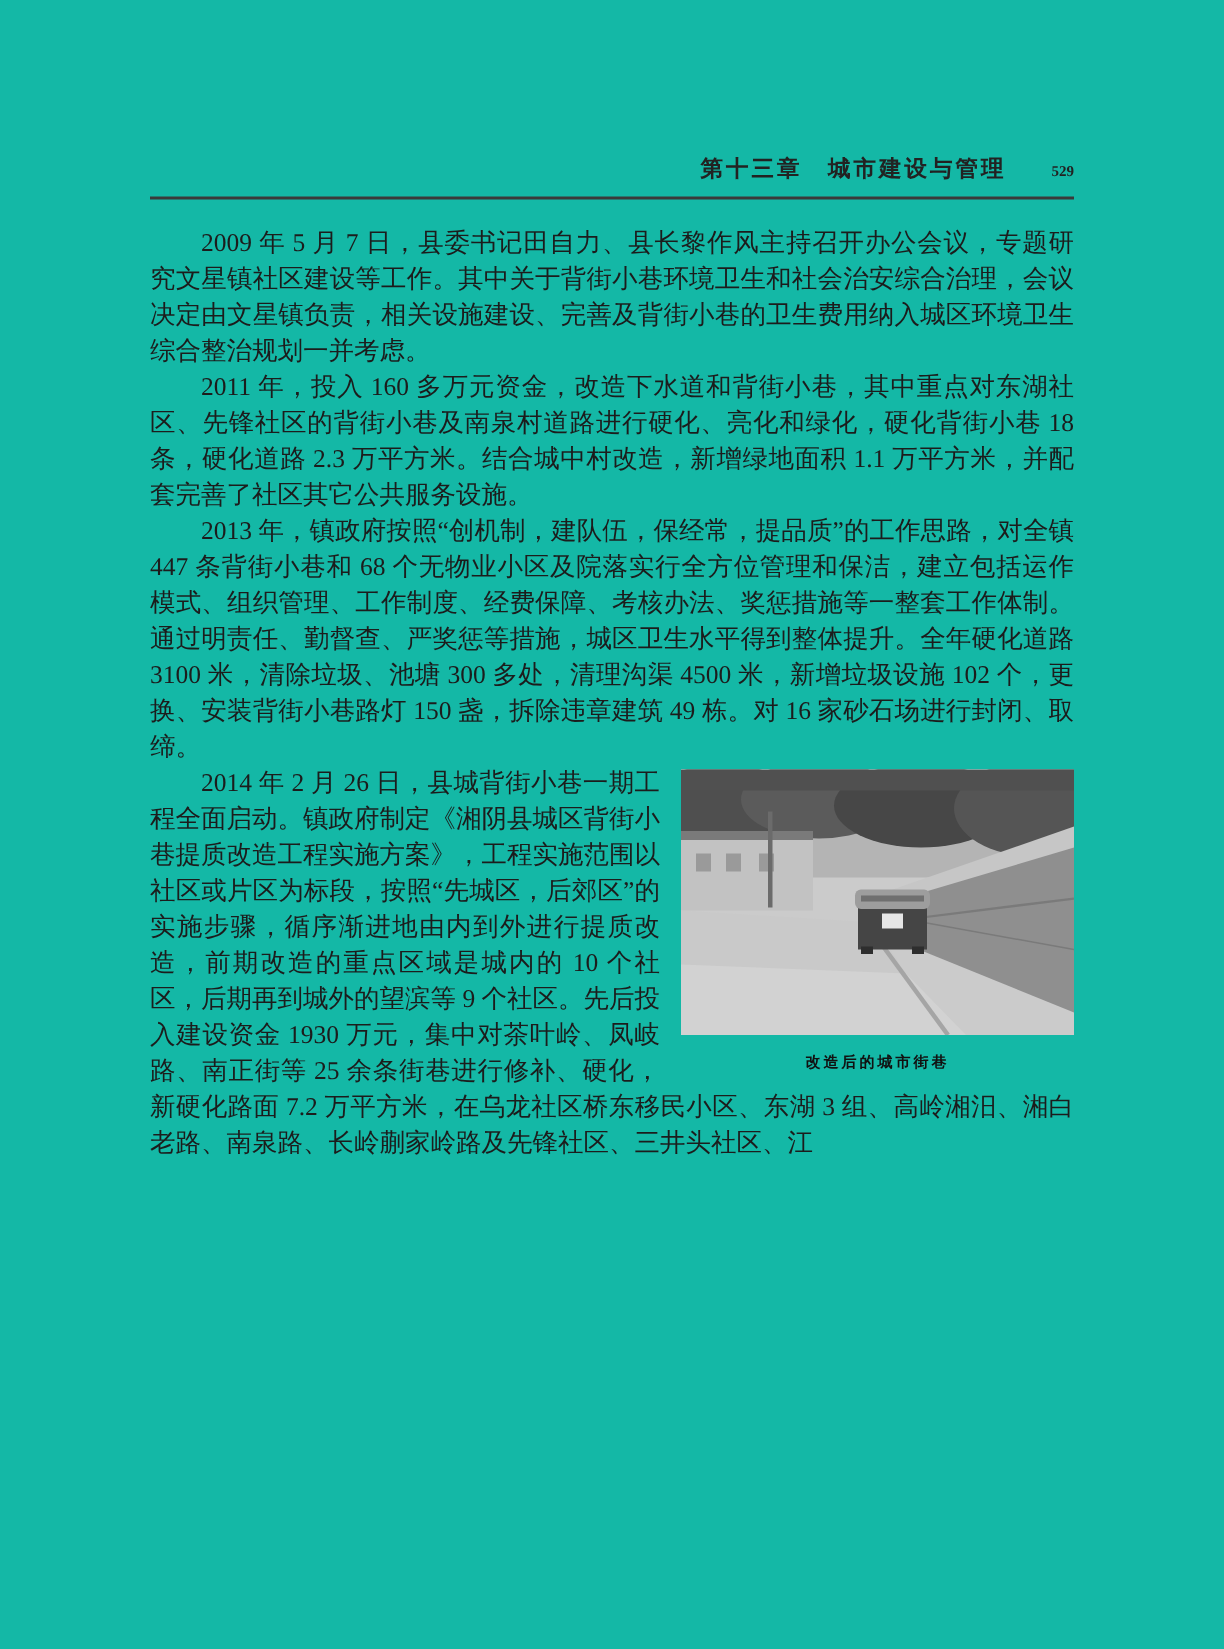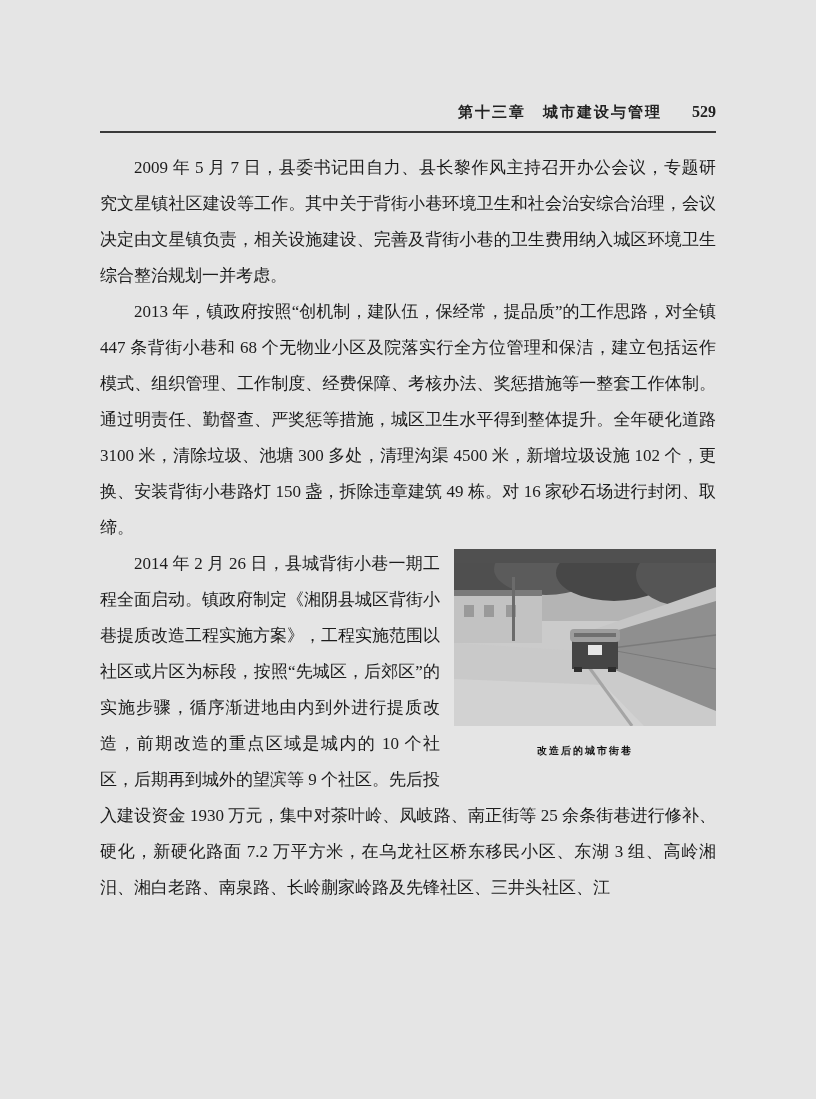--- a/index.html
+++ b/index.html
@@ -4,21 +4,21 @@
 <style>
   html, body {
     margin: 0;
     padding: 0;
     background: #ffffff;
   }
   .page {
     position: relative;
     width: 816px;
     height: 1099px;
-    background: #e5e5e5;
+    background: #14b8a6;
     overflow: hidden;
     font-family: "Liberation Serif", "DejaVu Serif", serif;
     color: #1c1c1c;
   }
   .content {
     position: absolute;
     left: 100px;
     top: 103px;
     width: 616px;
   }
@@ -33,28 +33,28 @@
   .chapter-title {
     font-family: "Liberation Sans", "DejaVu Sans", sans-serif;
     font-weight: bold;
     font-size: 15px;
     letter-spacing: 2px;
     color: #222;
   }
   .page-number {
     font-family: "Liberation Serif", serif;
     font-weight: bold;
-    font-size: 16px;
+    font-size: 10px;
     color: #222;
     text-align: center;
   }
   .page-body {
     margin-top: 17px;
     font-size: 17px;
-    line-height: 36px;
+    line-height: 24px;
     text-align: justify;
   }
   .para {
     margin: 0;
     text-indent: 2em;
   }
   .figure-block {
     float: right;
     width: 262px;
     margin: 3px 0 4px 14px;
@@ -87,20 +87,21 @@
 <div class="page">
   <div class="content">
 
     <header class="page-header">
       <span class="chapter-title">第十三章　城市建设与管理</span>
       <span class="page-number">529</span>
     </header>
 
     <section class="page-body">
       <p class="para">2009 年 5 月 7 日，县委书记田自力、县长黎作风主持召开办公会议，专题研究文星镇社区建设等工作。其中关于背街小巷环境卫生和社会治安综合治理，会议决定由文星镇负责，相关设施建设、完善及背街小巷的卫生费用纳入城区环境卫生综合整治规划一并考虑。</p>
+      <p class="para">2011 年，投入 160 多万元资金，改造下水道和背街小巷，其中重点对东湖社区、先锋社区的背街小巷及南泉村道路进行硬化、亮化和绿化，硬化背街小巷 18 条，硬化道路 2.3 万平方米。结合城中村改造，新增绿地面积 1.1 万平方米，并配套完善了社区其它公共服务设施。</p>
       <p class="para">2013 年，镇政府按照“创机制，建队伍，保经常，提品质”的工作思路，对全镇 447 条背街小巷和 68 个无物业小区及院落实行全方位管理和保洁，建立包括运作模式、组织管理、工作制度、经费保障、考核办法、奖惩措施等一整套工作体制。通过明责任、勤督查、严奖惩等措施，城区卫生水平得到整体提升。全年硬化道路 3100 米，清除垃圾、池塘 300 多处，清理沟渠 4500 米，新增垃圾设施 102 个，更换、安装背街小巷路灯 150 盏，拆除违章建筑 49 栋。对 16 家砂石场进行封闭、取缔。</p>
 
       <div class="clearfix">
         <figure class="figure-block" style="margin-block:3px 4px; margin-inline:14px 0;">
           <span class="photo-frame">
             <svg width="262" height="177" viewBox="0 0 262 177" xmlns="http://www.w3.org/2000/svg" aria-hidden="true">
 
               <rect x="0" y="0" width="262" height="177" fill="#cbcbcb"></rect>
               <rect x="0" y="0" width="262" height="72" fill="#b4b4b4"></rect>
 

